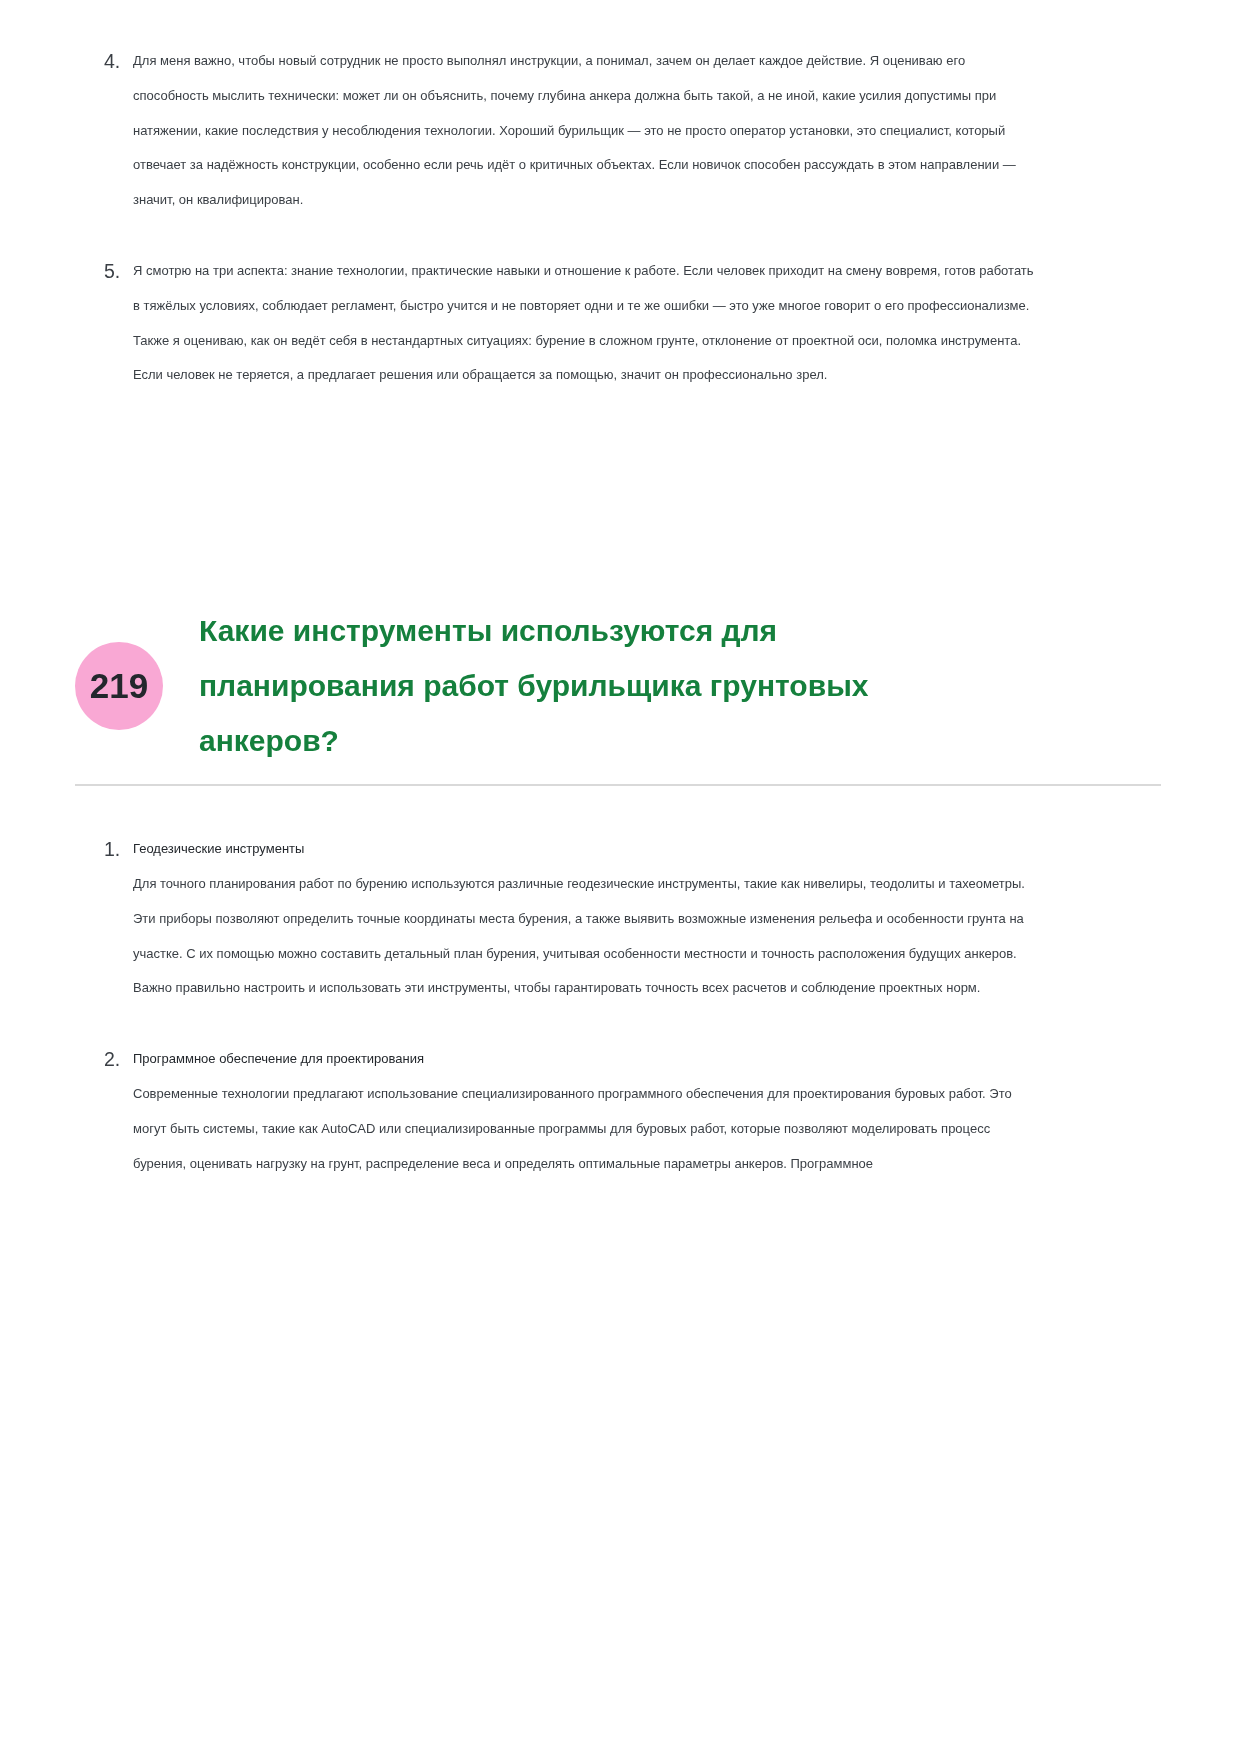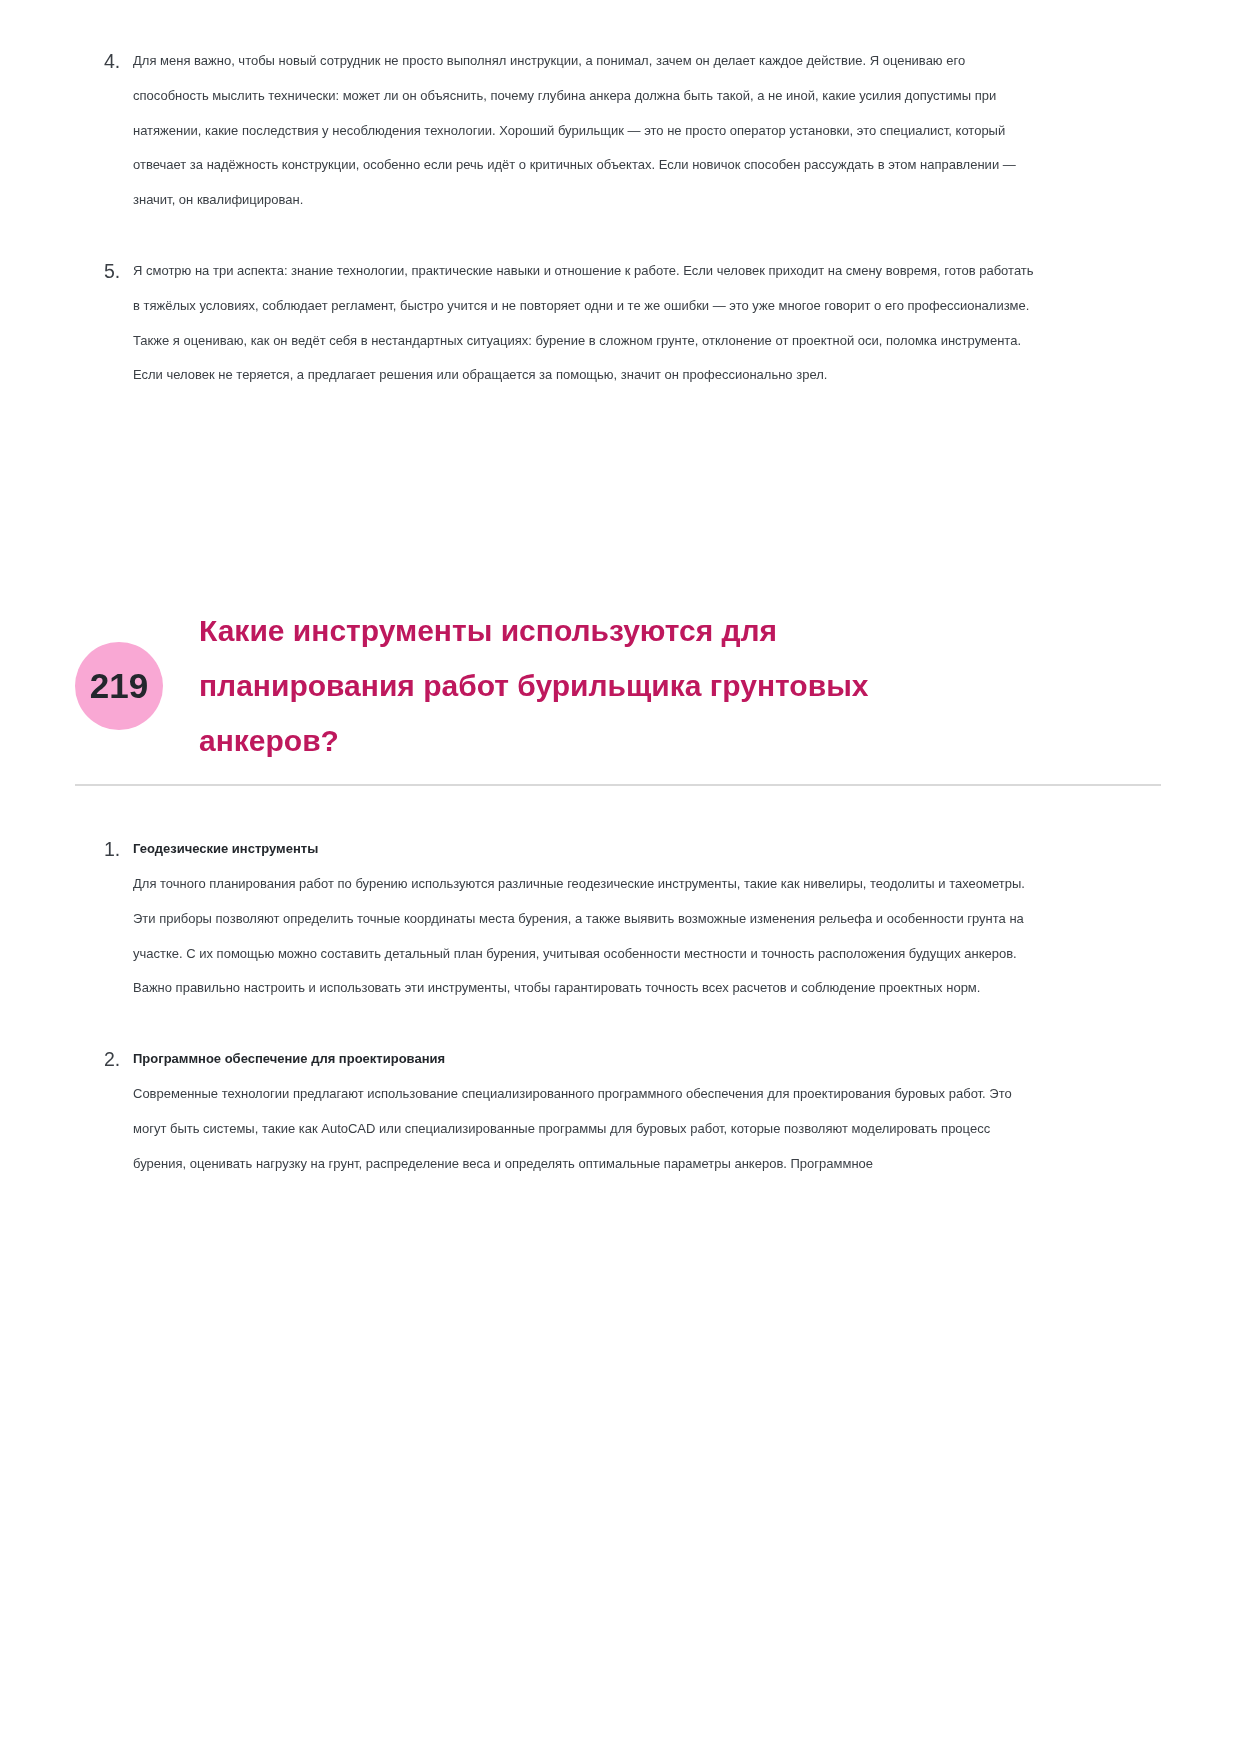--- a/index.html
+++ b/index.html
@@ -34,21 +34,21 @@
     color: #3a3f45;
   }
   .olist-body {
     flex: 1 1 auto;
     font-size: 13px;
     line-height: 34.8px;
     color: #3a3f45;
     max-width: 905px;
   }
   .olist-body .item-title {
-    font-weight: bold;
+    font-weight: normal;
     color: #23272c;
     display: block;
   }
   
   .question-block {
     margin-top: 210px;
     display: flex;
     align-items: center;
   }
   .question-badge {
@@ -62,21 +62,21 @@
     justify-content: center;
     font-size: 35px;
     font-weight: bold;
     color: #23272c;
     margin-right: 36px;
   }
   .question-title {
     font-size: 30px;
     font-weight: bold;
     line-height: 55px;
-    color: #be185d;
+    color: #15803d;
     max-width: 800px;
   }
   .divider {
     border: none;
     border-top: 2px solid #d9d9d9;
     margin: 16px 0 0 0;
     width: 100%;
   }
   .answers {
     margin-top: 46px;

